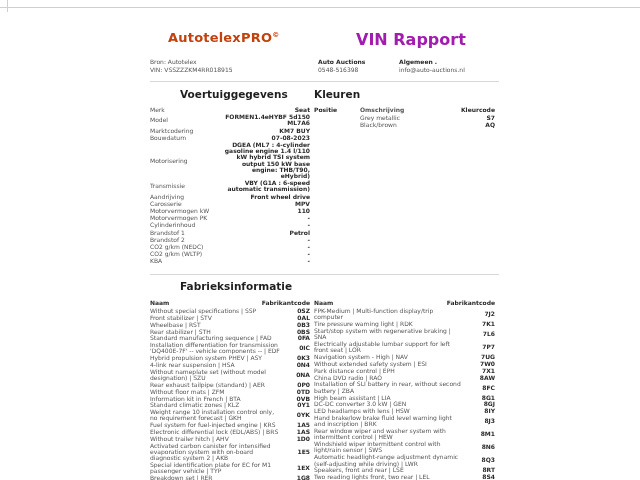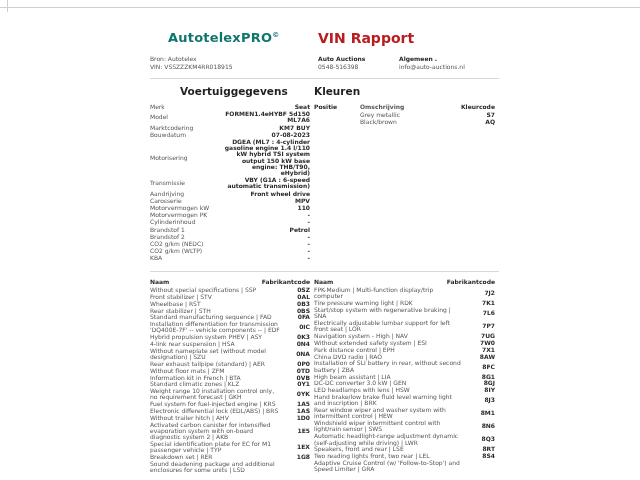--- a/index.html
+++ b/index.html
@@ -10,23 +10,23 @@
   }
   .scan-topline{position:absolute;top:7px;left:0;width:640px;height:1px;background:#cfcfcf;}
   .scan-corner{position:absolute;top:0;left:7px;width:1px;height:12px;background:#cfcfcf;}
 
   .doc{position:absolute;left:150px;top:30px;width:349px;}
 
   
   .hdr{display:flex;align-items:flex-start;}
   .hdr-left{width:160px;}
   .hdr-right{width:181px;margin-left:8px;}
-  .brand{font-size:13px;font-weight:bold;color:#0f766e;margin-left:18px;letter-spacing:0.2px;}
+  .brand{font-size:13px;font-weight:bold;color:#c2410c;margin-left:18px;letter-spacing:0.2px;}
   .brand sup{font-size:7px;}
-  .report-title{font-size:14px;font-weight:bold;color:#b91c1c;}
+  .report-title{font-size:16px;font-weight:bold;color:#a21caf;margin-left:38px;}
   .meta{display:flex;margin-top:9px;font-size:6px;line-height:7.5px;}
   .meta-src{width:160px;color:#555;}
   .meta-co{width:81px;margin-left:8px;}
   .meta-gen{width:100px;}
   .meta b{color:#2a2a2a;}
   .meta .sub{color:#555;}
 
   .rule{border:none;border-top:1px solid #d8d8d8;margin:8px 0 0 0;}
 
   
@@ -207,20 +207,21 @@
             <span class="k-oms">Black/brown</span>
             <span class="k-code">AQ</span>
           </div>
         </div>
     </div>
   </div>
 
   <hr class="rule">
 
   <div class="sec2">
+    <div class="sec-h indent">Fabrieksinformatie</div>
     <div class="fcols">
       <div class="col-l">
         <div class="fhead">
           <span>Naam</span>
           <span>Fabrikantcode</span>
         </div>
         <div>
 
             <div class="frow">
               <span class="fname">Without special specifications | SSP</span>

